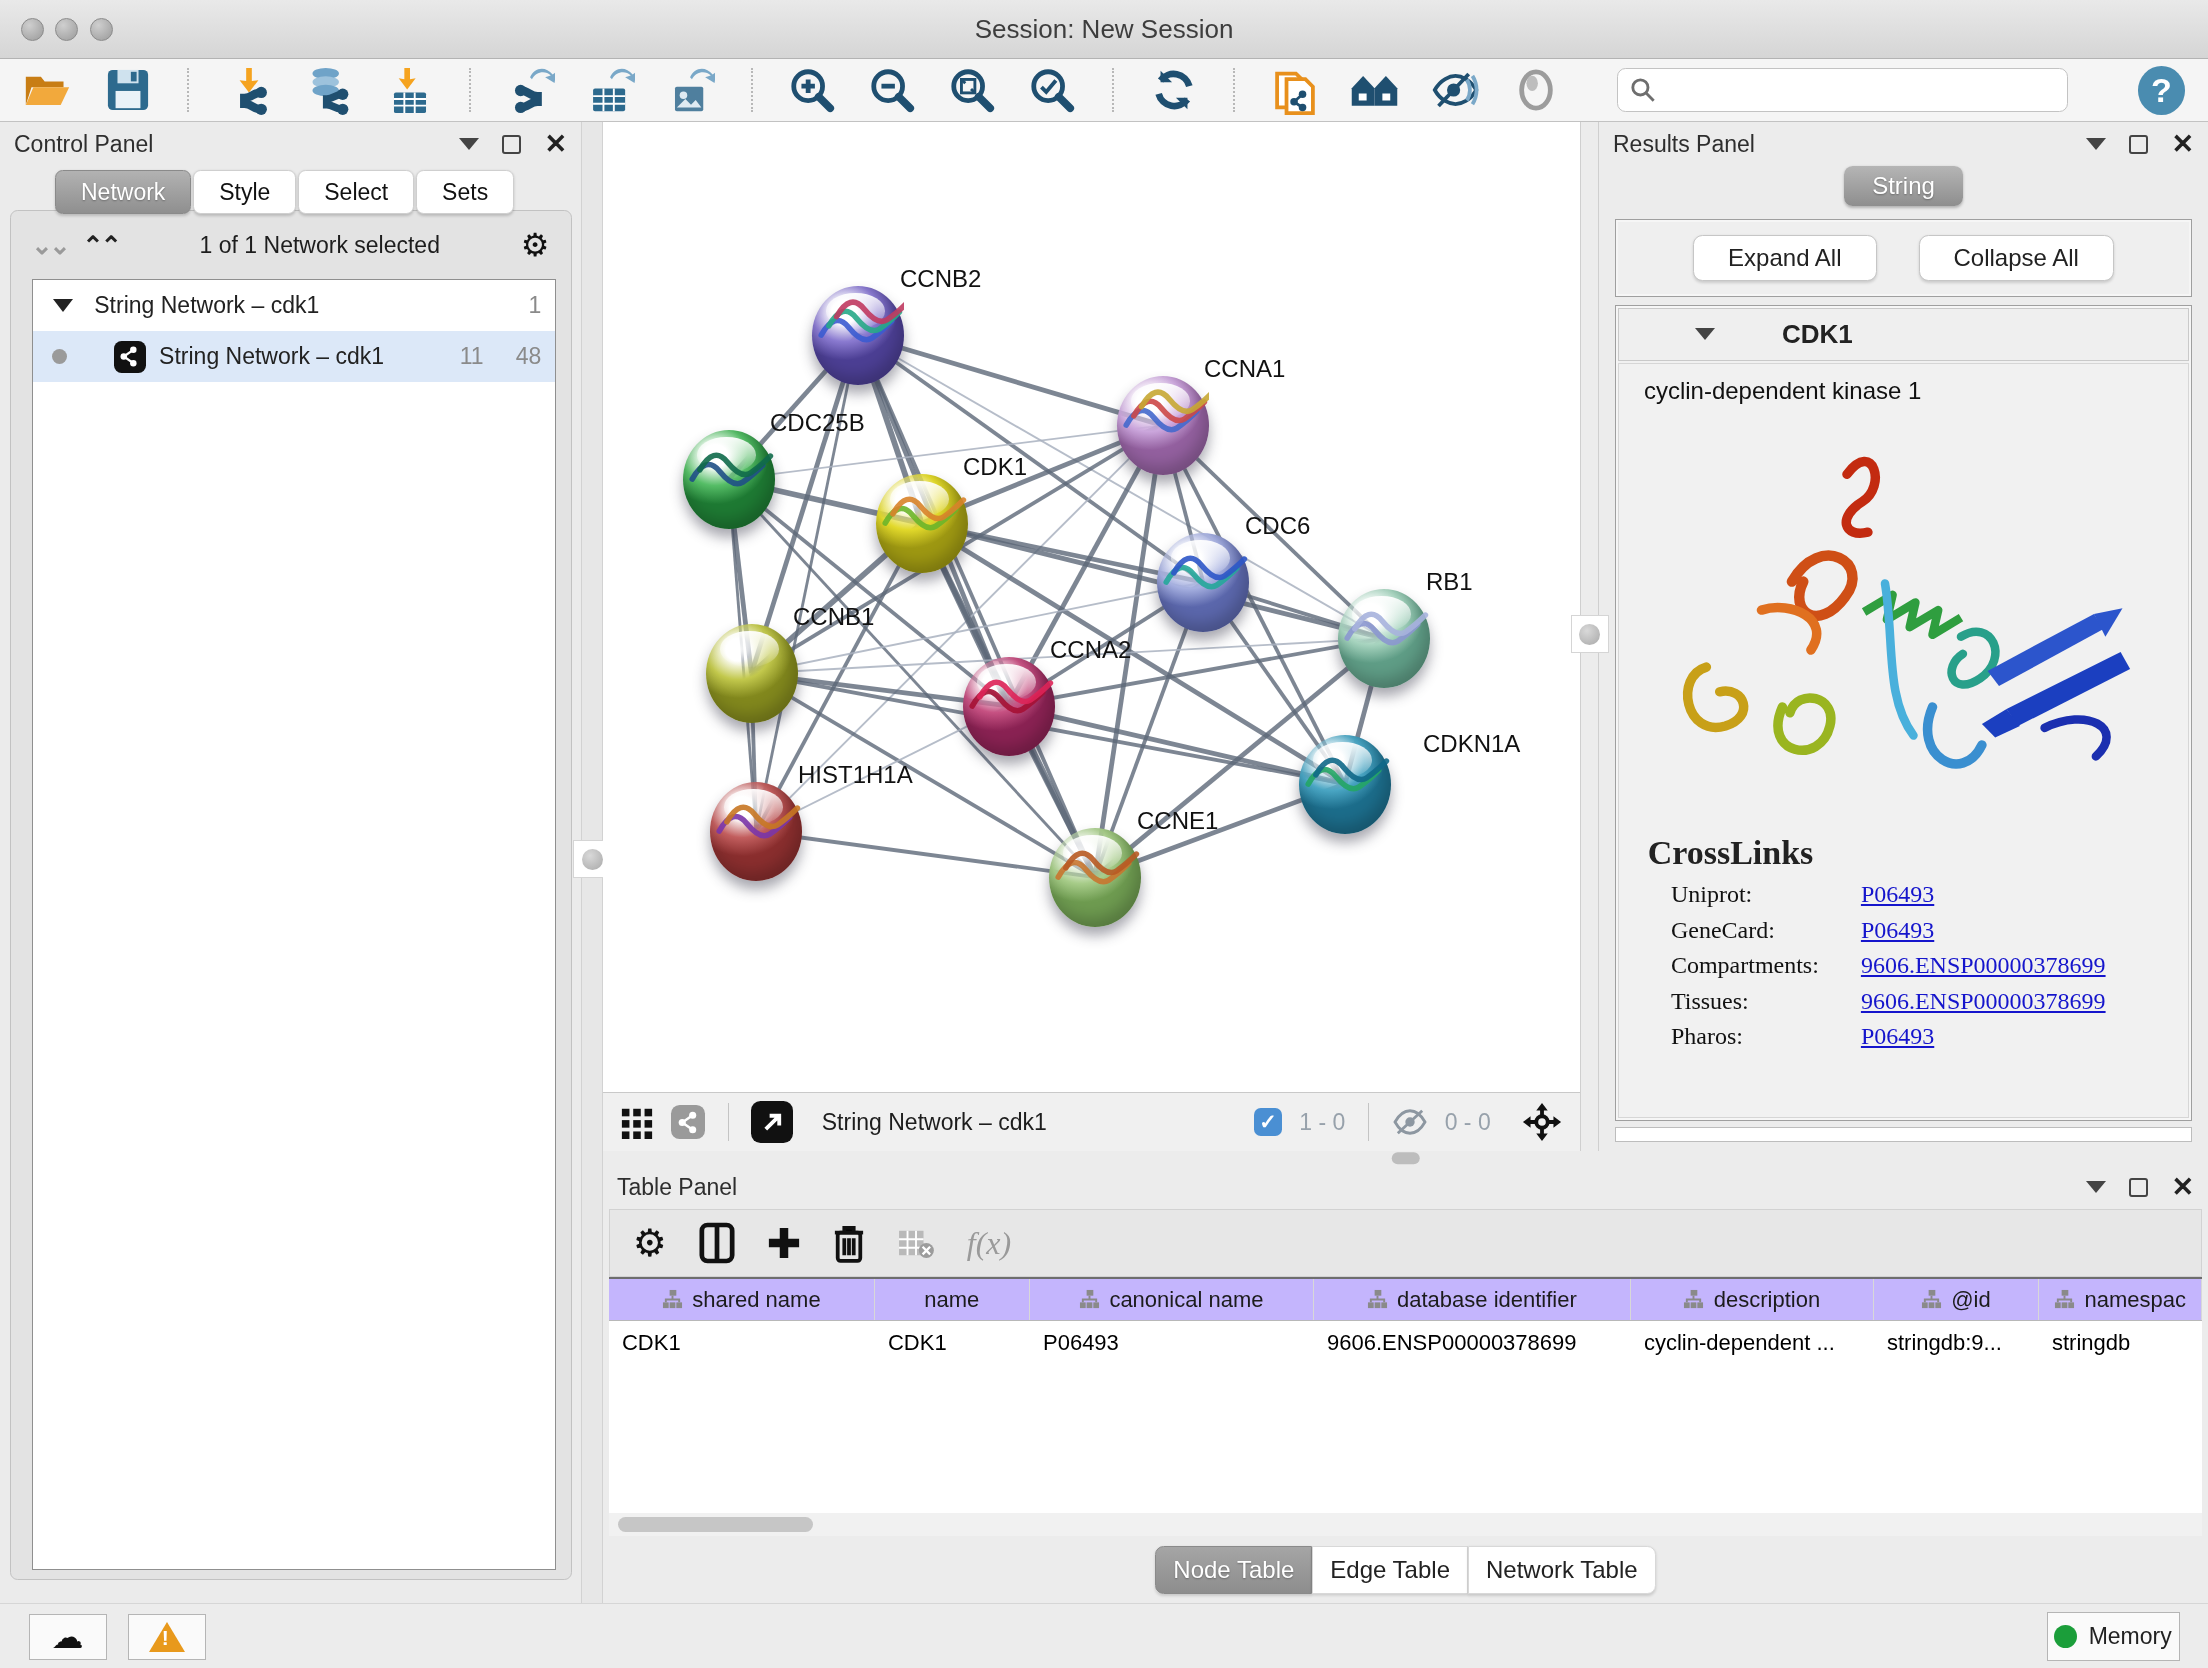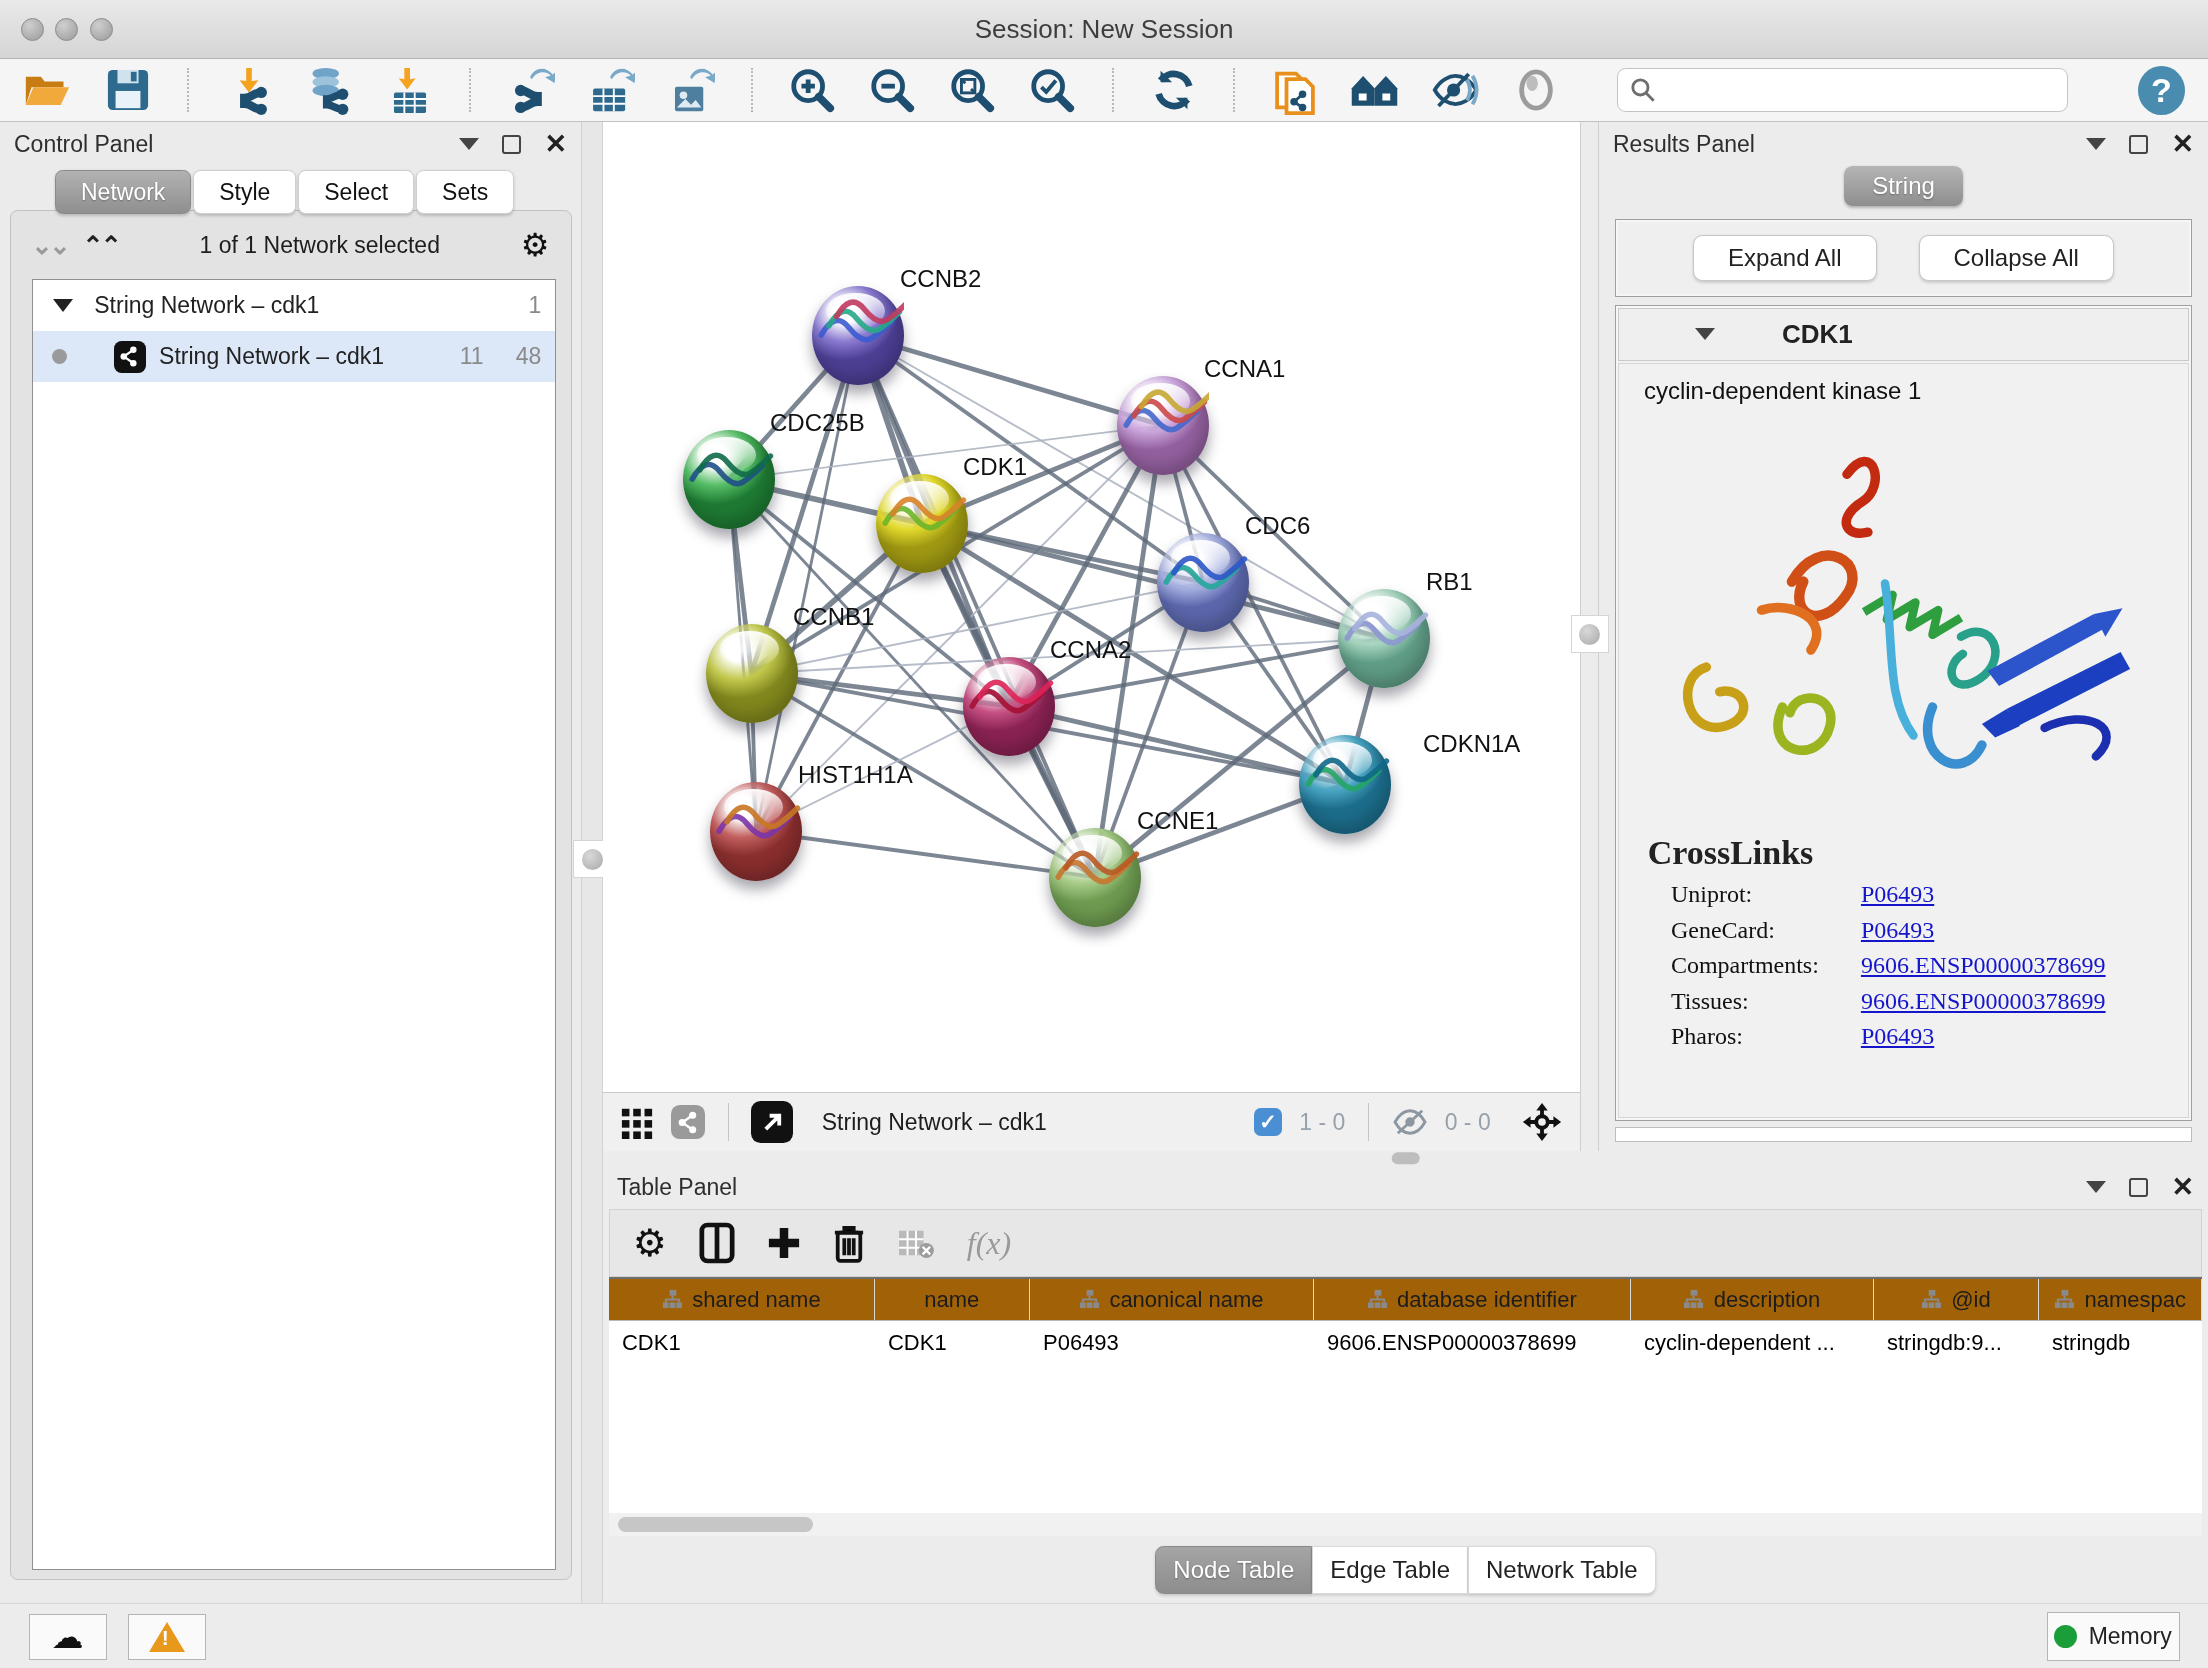--- a/index.html
+++ b/index.html
@@ -128,21 +128,21 @@
   .xl-label { width:190px; color:#111; }
   .xl-link { color:#1515cc; text-decoration:underline; }
   .rp-foot { height:15px; margin:5.7px 16px 9.5px 16px; background:#fff; border:1px solid #bdbdbd; }
 
   
   .table-panel { height:438px; background:#ececec; display:flex; flex-direction:column; }
   .tp-toolbar { height:68px; margin:0 5.7px; background:#e7e7e7; border:1px solid #d2d2d2;
     display:flex; align-items:center; gap:32px; padding:0 23px; }
   .fx { font-family:"Liberation Serif", serif; font-style:italic; font-size:32px; color:#9a9a9a; }
   .tp-table { flex:1; margin:0 5.7px; background:#fff; border-top:2.9px solid #6e6e6e; display:flex; flex-direction:column; }
-  .thead { display:flex; background:#a16207; border-bottom:1px solid #b8b8b8; height:42px; }
+  .thead { display:flex; background:#c4b5fd; border-bottom:1px solid #b8b8b8; height:42px; }
   .th { display:flex; align-items:center; justify-content:center; gap:9.5px; font-size:22px; color:#1c1c1c;
     border-right:1px solid #d8d8d8; }
   .trow { display:flex; height:44px; }
   .td { display:flex; align-items:center; padding-left:13.3px; font-size:22px; color:#000; }
   .c0{width:266px}.c1{width:155px}.c2{width:284px}.c3{width:317px}.c4{width:243px}.c5{width:165px}.c6{flex:1}
   .tfill { flex:1; }
   .hscroll { height:23px; background:#f1f1f1; display:flex; align-items:center; }
   .hthumb { width:195px; height:14.3px; background:#c6c6c6; border-radius:7.6px; margin-left:9.5px; }
   .tp-tabs { height:67px; display:flex; align-items:center; justify-content:center; }
   .seg { height:48px; padding:0 17px; display:flex; align-items:center; font-size:24px; background:#fff;

